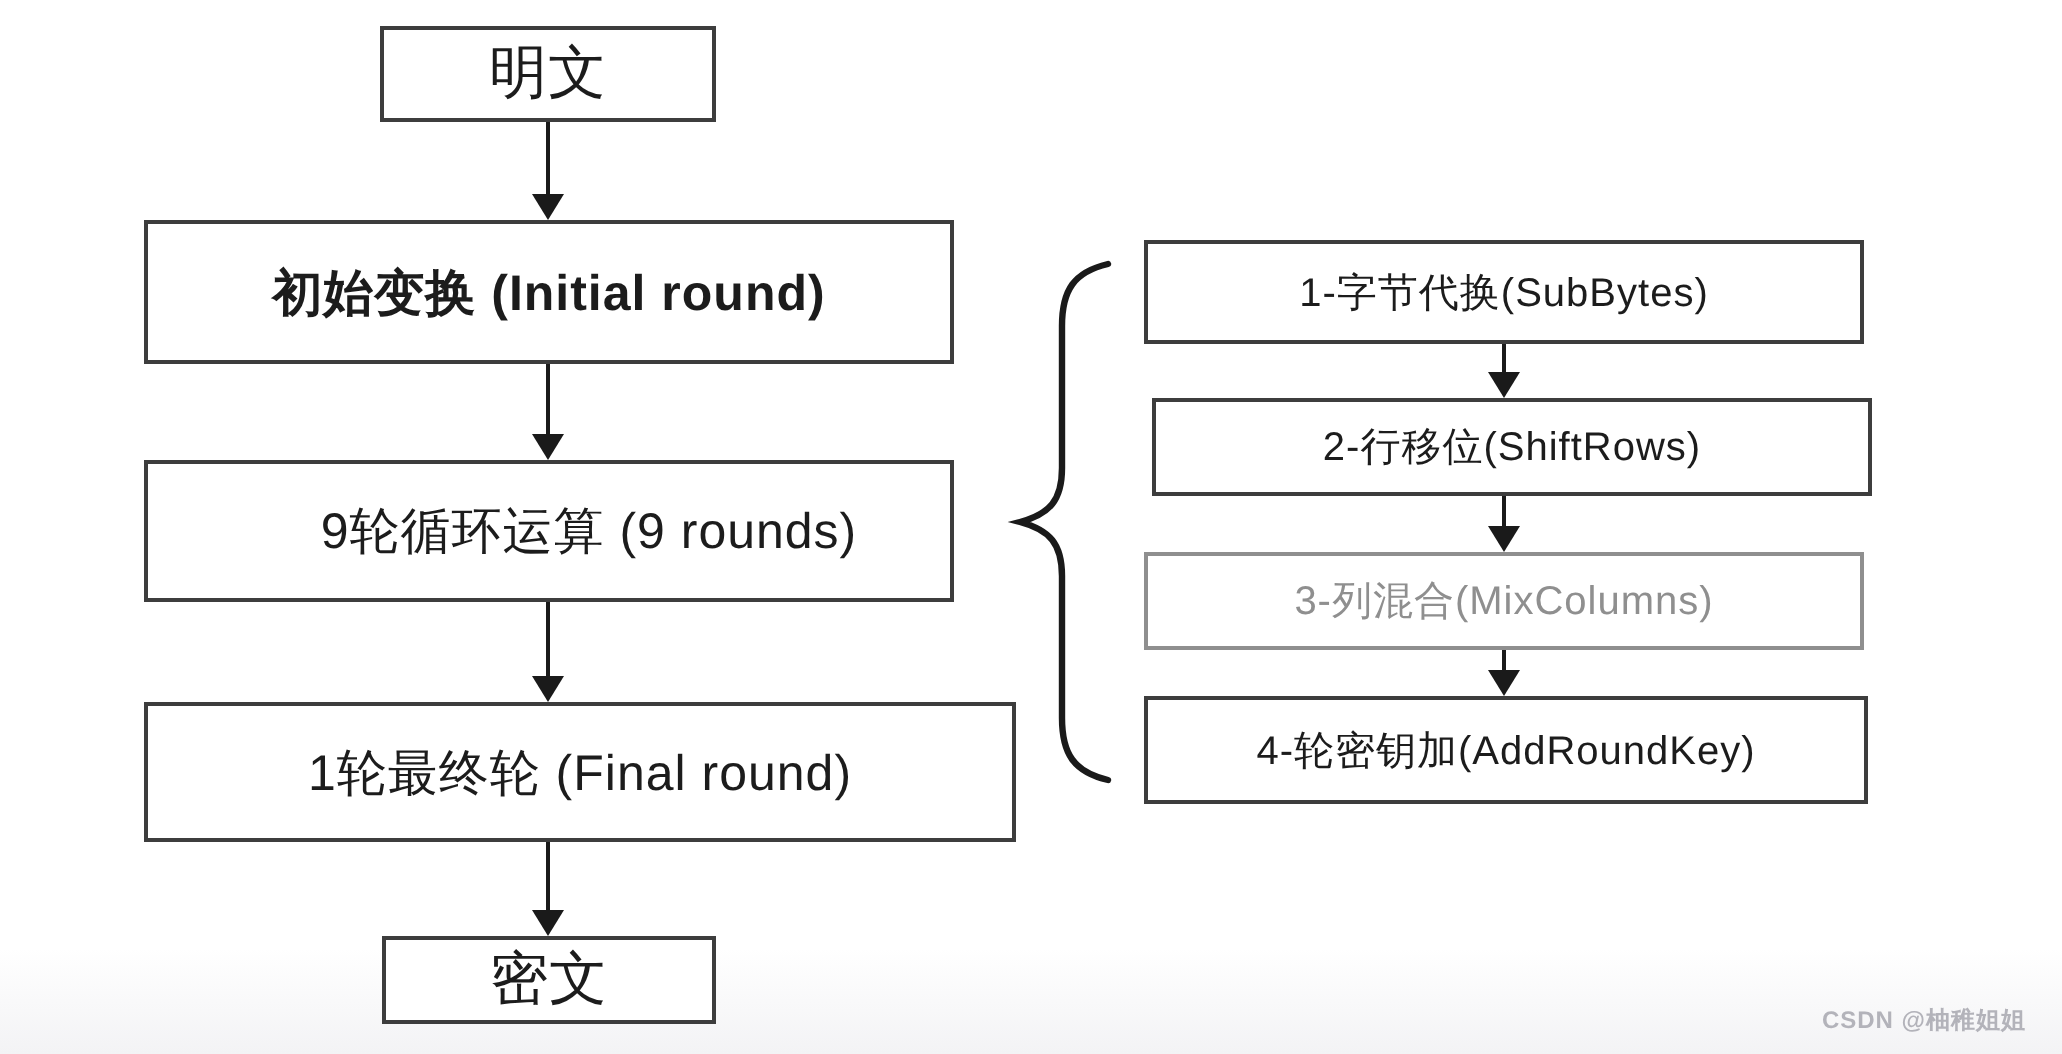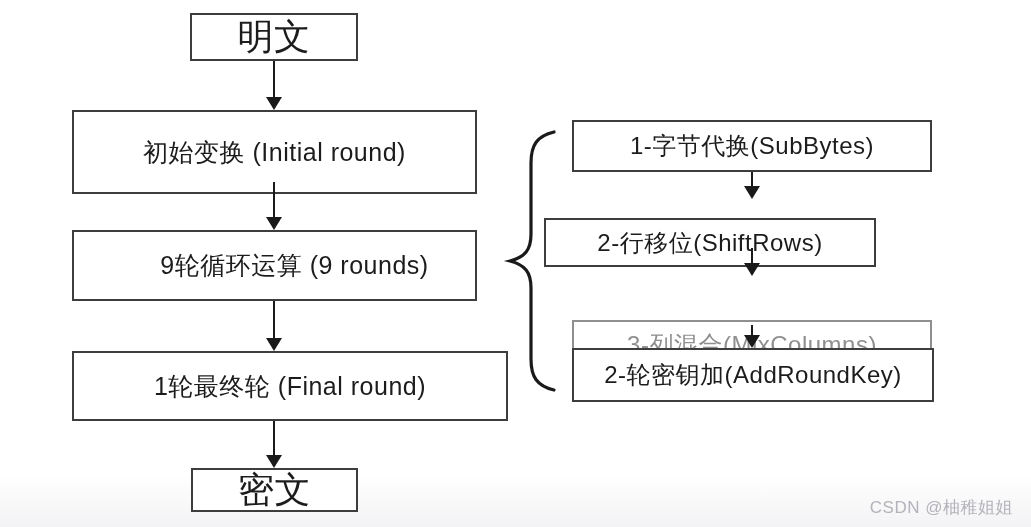--- a/index.html
+++ b/index.html
@@ -23,24 +23,24 @@
     background: #ffffff;
     display: flex;
     align-items: center;
     justify-content: center;
     color: #1c1c1c;
     font-size: 25px;
     white-space: nowrap;
     letter-spacing: 0.5px;
   }
   .box.small {
-    font-size: 36px;
+    font-size: 29px;
   }
   .box.step {
-    font-size: 24px;
+    font-size: 20px;
   }
   .box.muted {
     border-color: #8f8f8f;
     color: #8f8f8f;
   }
   .arrow {
     position: absolute;
     width: 0;
   }
   .arrow .shaft {
@@ -65,36 +65,37 @@
     position: absolute;
     left: 503px;
     top: 128px;
     width: 56px;
     height: 266px;
   }
   .watermark {
     position: absolute;
     right: 18px;
     bottom: 8px;
-    font-size: 17px;
+    font-size: 12px;
     color: #b3b3ba;
     letter-spacing: 0.5px;
+    font-weight: bold;
   }
 
   
   #node-plaintext   { left: 190px; top: 13px;  width: 168px; height: 48px; }
-  #node-initial     { left: 72px;  top: 110px; width: 405px; height: 84px; }
+  #node-initial     { left: 72px;  top: 110px; width: 405px; height: 72px; font-weight: bold; }
   #node-nine-rounds { left: 72px;  top: 230px; width: 405px; height: 71px; padding-left: 40px; }
   #node-final-round { left: 72px;  top: 351px; width: 436px; height: 70px; }
   #node-ciphertext  { left: 191px; top: 468px; width: 167px; height: 44px; }
 
   
   #node-subbytes    { left: 572px; top: 120px; width: 360px; height: 52px; }
-  #node-shiftrows   { left: 544px; top: 199px; width: 332px; height: 49px; margin-top: 19px; }
-  #node-mixcolumns  { left: 572px; top: 276px; width: 360px; height: 49px; margin-top: 44px; }
+  #node-shiftrows   { left: 576px; top: 199px; width: 360px; height: 49px; }
+  #node-mixcolumns  { left: 572px; top: 276px; width: 360px; height: 49px; }
   #node-addroundkey { left: 572px; top: 348px; width: 362px; height: 54px; }
 
   
   #arrow-l1 { left: 274px; top: 61px;  height: 49px; }
   #arrow-l2 { left: 274px; top: 182px; height: 48px; }
   #arrow-l3 { left: 274px; top: 301px; height: 50px; }
   #arrow-l4 { left: 274px; top: 421px; height: 47px; }
 
   
   #arrow-r1 { left: 752px; top: 172px; height: 27px; }
@@ -160,17 +161,17 @@
     <div class="head"></div>
   </div>
 
   <div class="box step muted" id="node-mixcolumns">3-列混合(MixColumns)</div>
 
   <div class="arrow" id="arrow-r3">
     <div class="shaft"></div>
     <div class="head"></div>
   </div>
 
-  <div class="box step" id="node-addroundkey">2-轮密钥加(AddRoundKey)</div>
+  <div class="box step" id="node-addroundkey">4-轮密钥加(AddRoundKey)</div>
 
   <div class="watermark">CSDN @柚稚姐姐</div>
 
 </div>
 
 </body></html>

